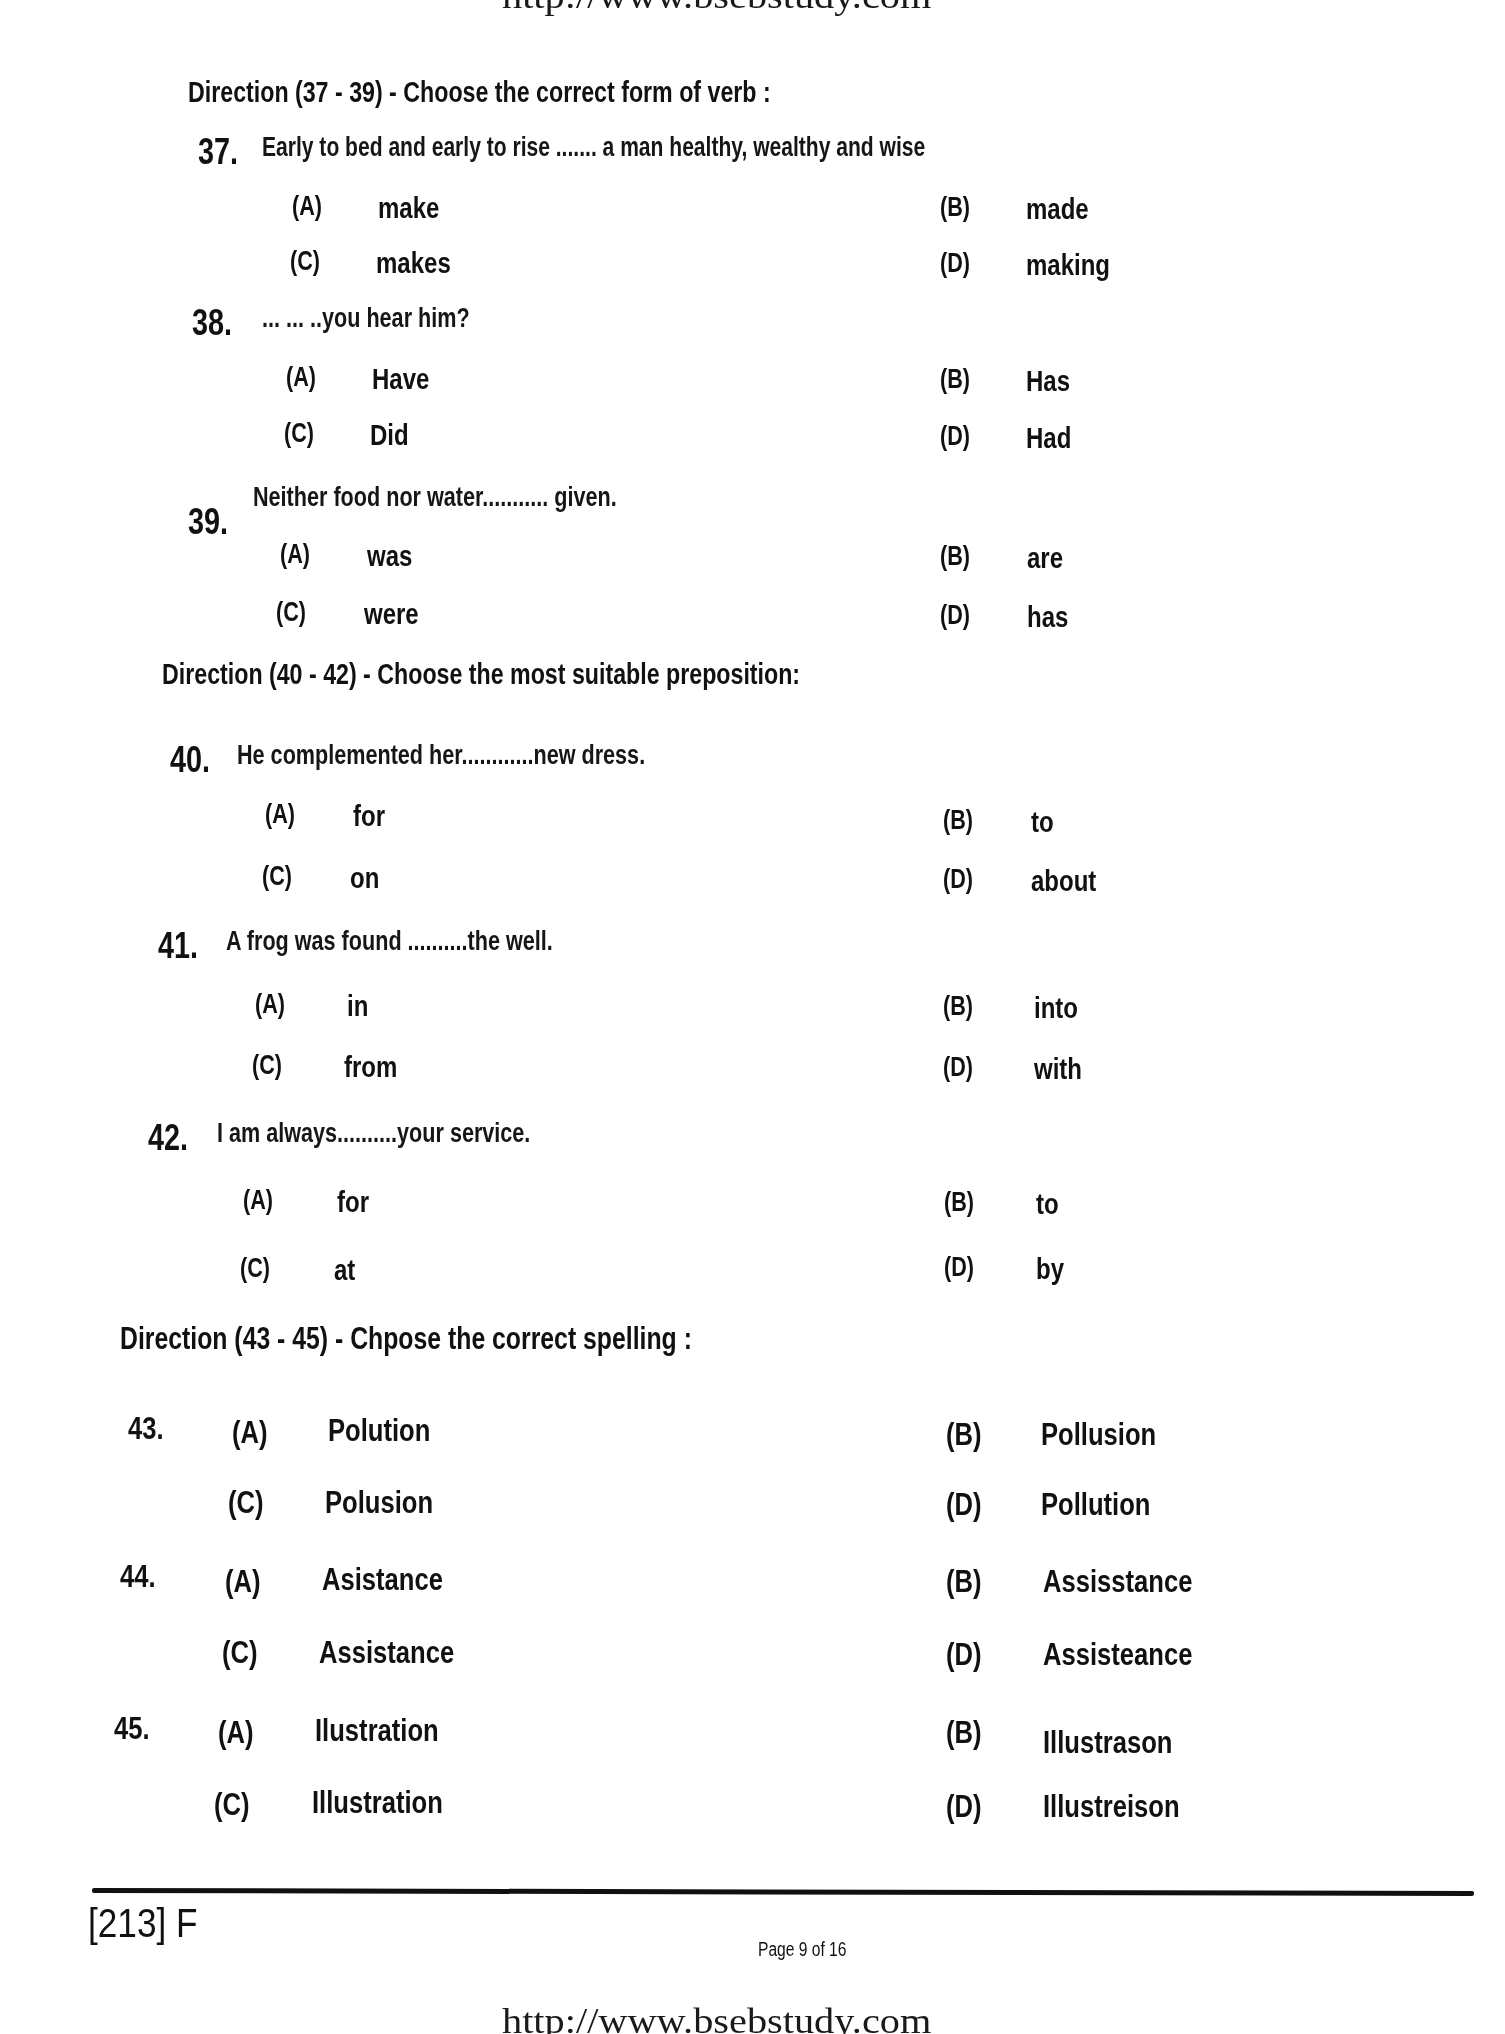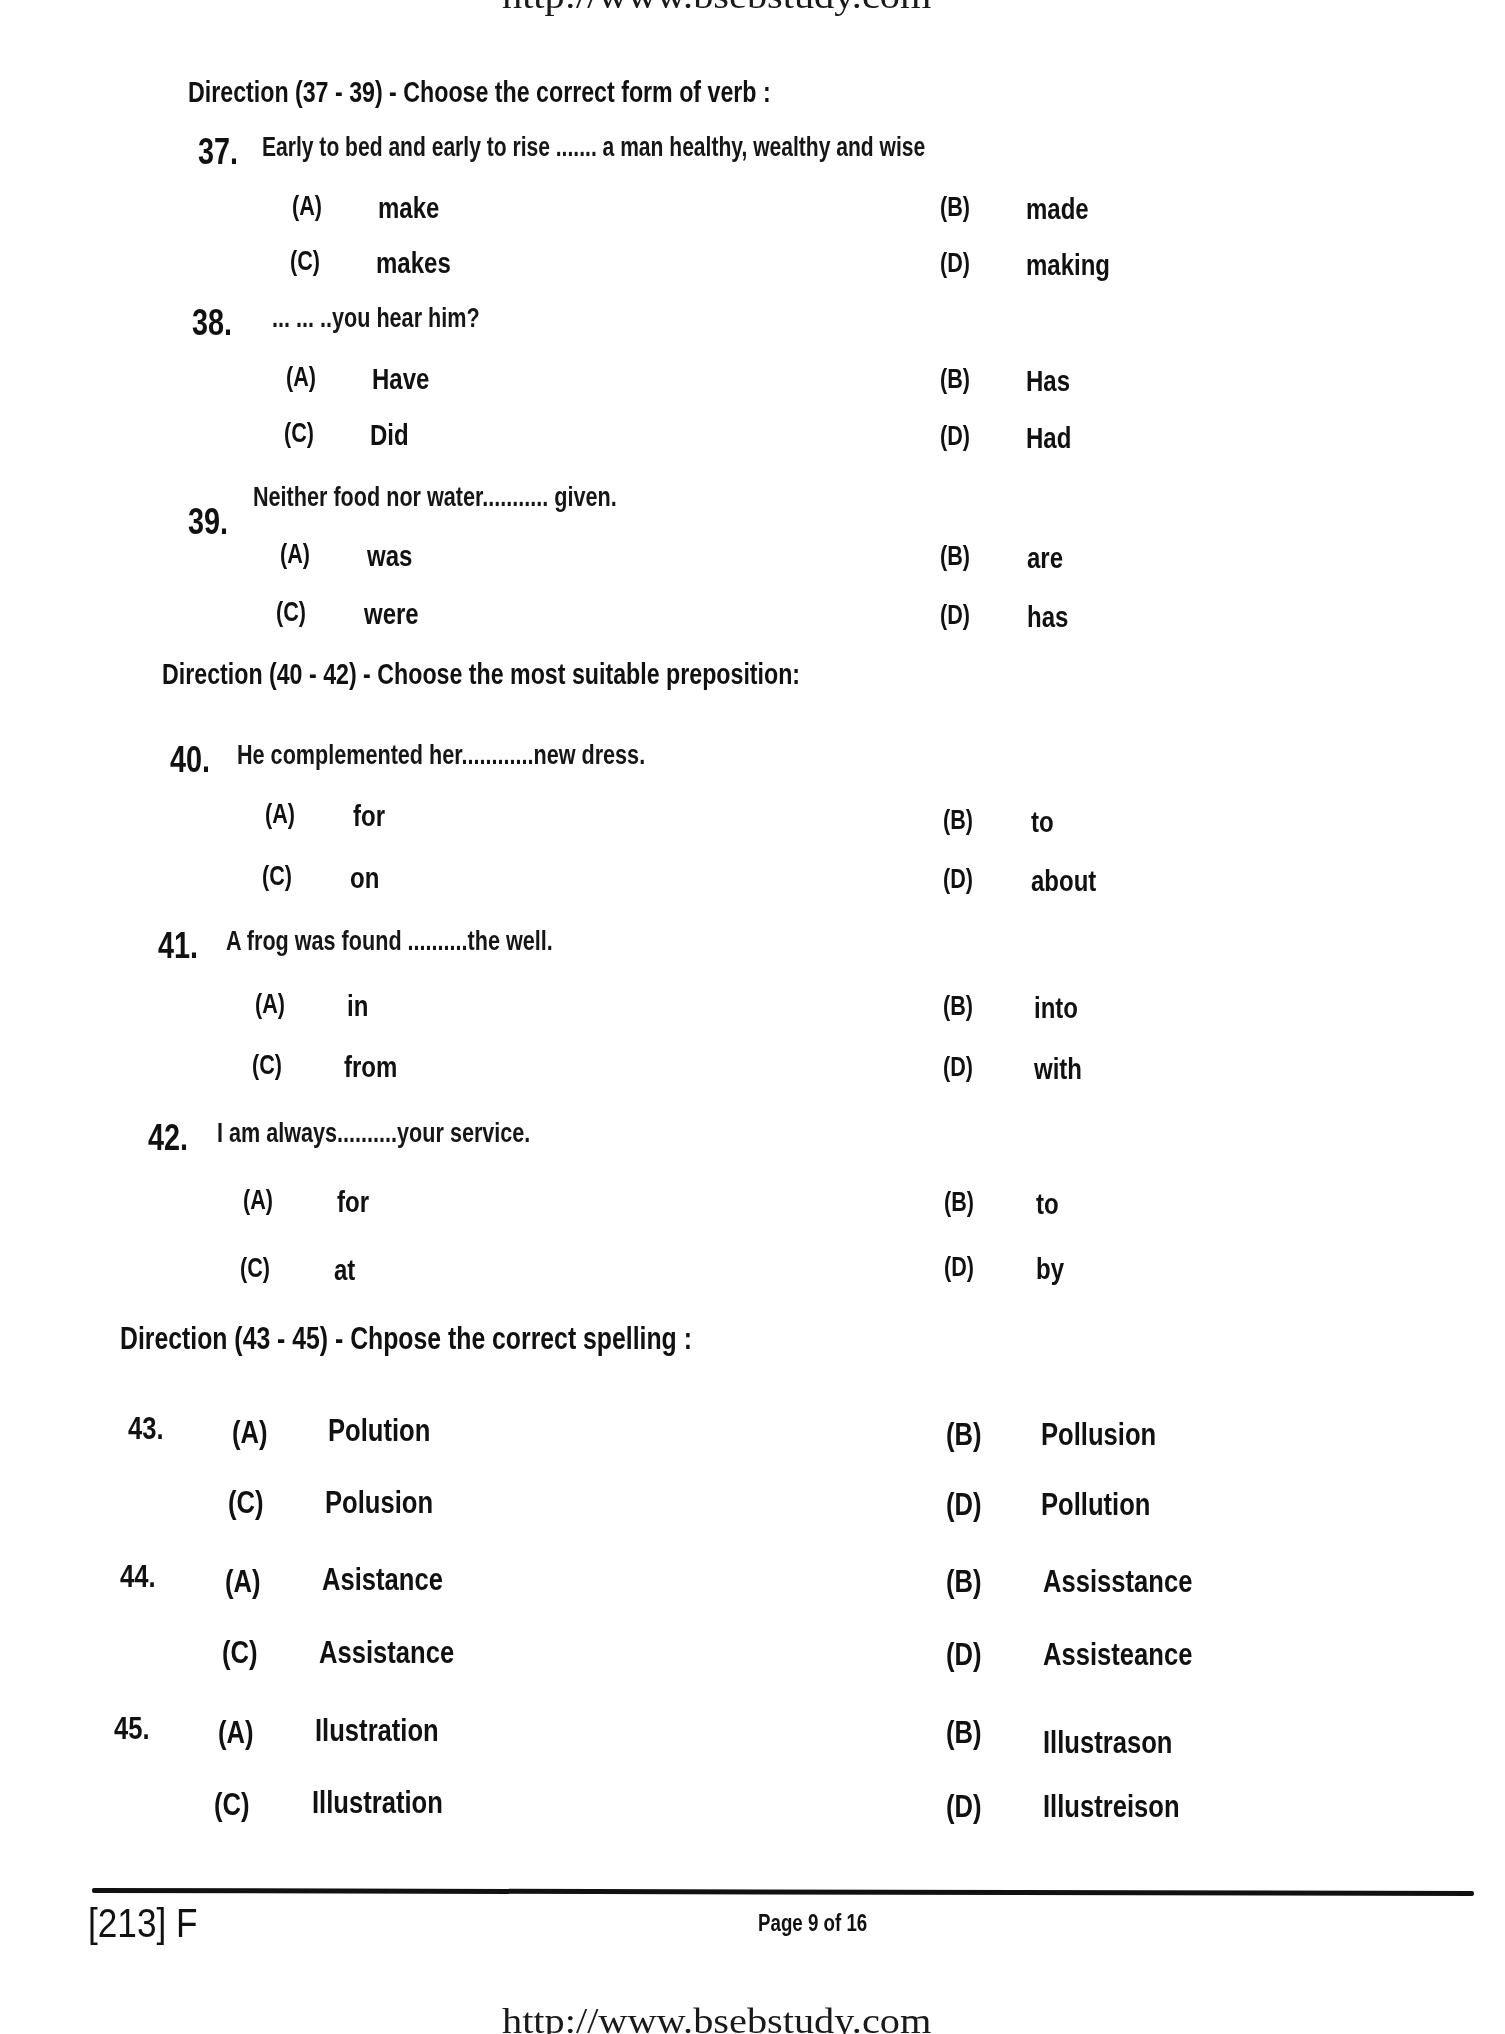--- a/index.html
+++ b/index.html
@@ -8,21 +8,21 @@
   .cond { display: inline-block; transform-origin: left center; transform: scaleX(0.80); }
   .url { font-family: "Liberation Serif", serif; font-size: 36px; color: #1a1a1a; font-weight: normal; }
   .dir { font-family: "Liberation Sans", sans-serif; font-weight: bold; font-size: 29px; }
   .q { font-family: "Liberation Sans", sans-serif; font-weight: bold; font-size: 27px; color: #161616; }
   .qnum { font-family: "Liberation Sans", sans-serif; font-weight: bold; font-size: 36px; }
   .opt-label { font-family: "Liberation Sans", sans-serif; font-weight: bold; font-size: 27px; }
   .opt-text { font-family: "Liberation Sans", sans-serif; font-weight: bold; font-size: 30px; }
   .big .opt-label, .big .opt-text, .big.qnum { font-size: 32px; }
   .big { font-size: 32px; }
   .footer-code { font-family: "Liberation Sans", sans-serif; font-size: 40px; font-weight: normal; }
-  .footer-page { font-family: "Liberation Sans", sans-serif; font-size: 24px; font-weight: bold; }
+  .footer-page { font-family: "Liberation Sans", sans-serif; font-size: 20px; font-weight: normal; margin-top: 28px; }
   .rule { position: absolute; left: 92px; top: 1888px; width: 1382px; height: 5px; background: #111; transform: rotate(0.12deg); transform-origin: left center; border-radius: 2px; }
 </style>
 </head>
 <body>
 
 <div class="abs url" style="left:502px; top:-22px;">
   <span class="cond" style="transform:scaleX(1.12)">http://www.bsebstudy.com</span>
 </div>
 
 <div class="abs dir" style="left:188px; top:78px;">
@@ -37,21 +37,21 @@
   <div class="abs opt-label" style="left:940px; top:194px;"><span class="cond">(B)</span></div>
   <div class="abs opt-text" style="left:1026px; top:194px;"><span class="cond">made</span></div>
   <div class="abs opt-label" style="left:290px; top:248px;"><span class="cond">(C)</span></div>
   <div class="abs opt-text" style="left:376px; top:248px;"><span class="cond">makes</span></div>
   <div class="abs opt-label" style="left:940px; top:250px;"><span class="cond">(D)</span></div>
   <div class="abs opt-text" style="left:1026px; top:250px;"><span class="cond">making</span></div>
 </div>
 
 <div>
   <div class="abs qnum" style="left:192px; top:305px;"><span class="cond">38.</span></div>
-  <div class="abs q" style="left:262px; top:305px;margin-left:10px;"><span class="cond">... ... ..you hear him?</span></div>
+  <div class="abs q" style="left:262px; top:305px;"><span class="cond">... ... ..you hear him?</span></div>
   <div class="abs opt-label" style="left:286px; top:364px;"><span class="cond">(A)</span></div>
   <div class="abs opt-text" style="left:372px; top:364px;"><span class="cond">Have</span></div>
   <div class="abs opt-label" style="left:940px; top:366px;"><span class="cond">(B)</span></div>
   <div class="abs opt-text" style="left:1026px; top:366px;"><span class="cond">Has</span></div>
   <div class="abs opt-label" style="left:284px; top:420px;"><span class="cond">(C)</span></div>
   <div class="abs opt-text" style="left:370px; top:420px;"><span class="cond">Did</span></div>
   <div class="abs opt-label" style="left:940px; top:423px;"><span class="cond">(D)</span></div>
   <div class="abs opt-text" style="left:1026px; top:423px;"><span class="cond">Had</span></div>
 </div>
 

